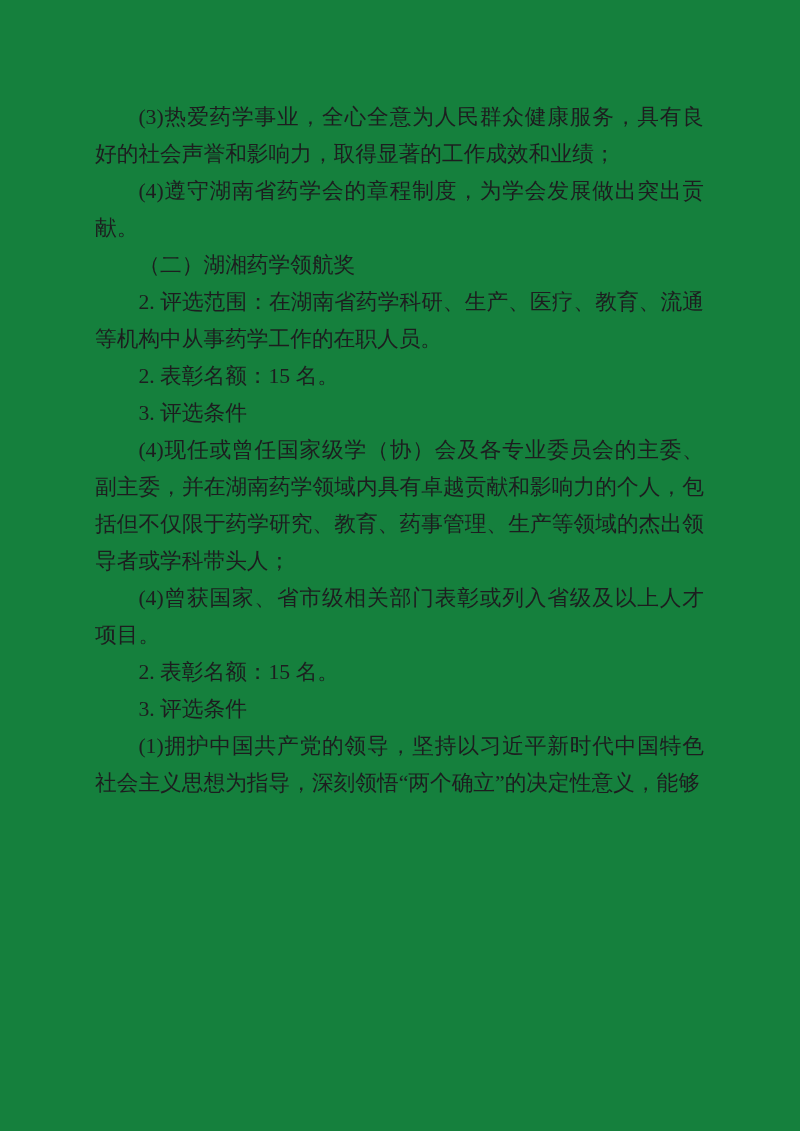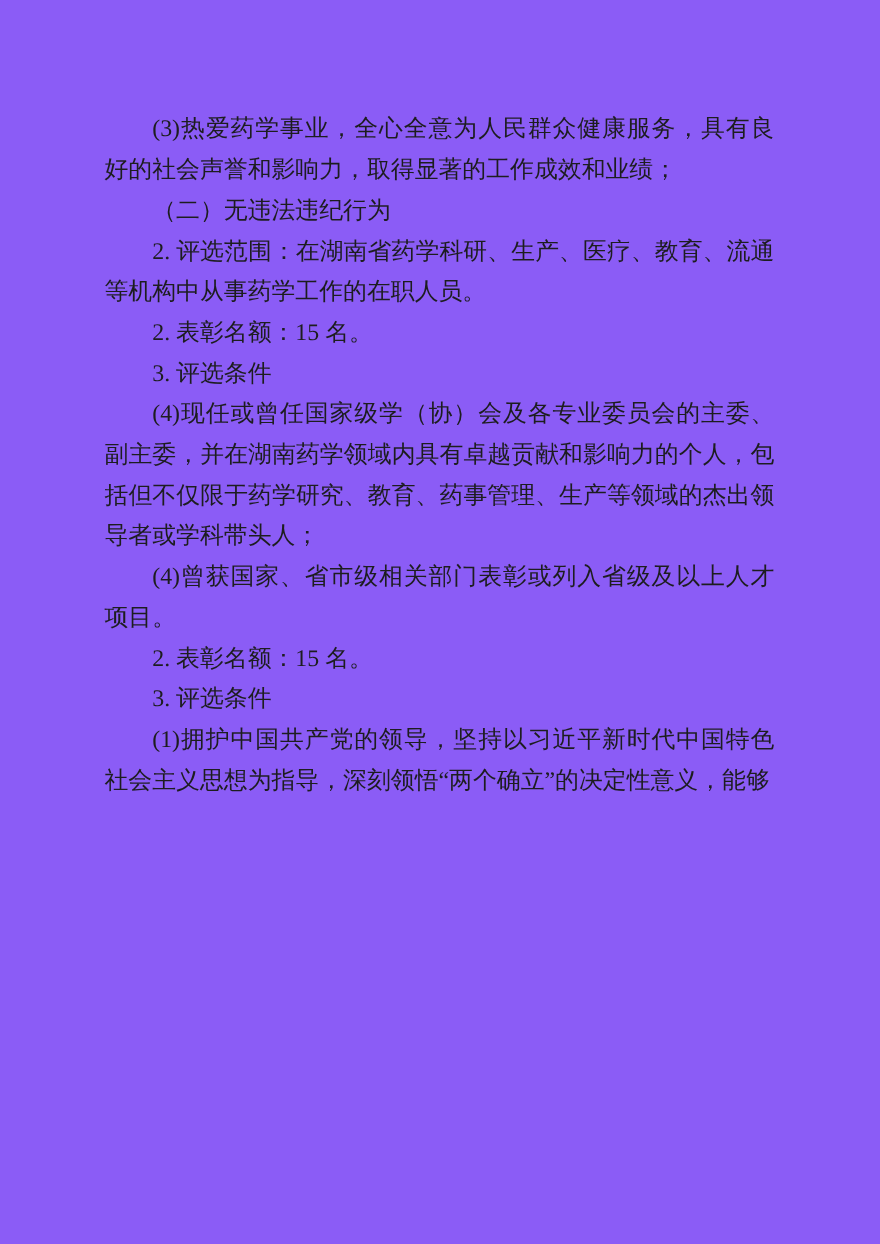--- a/index.html
+++ b/index.html
@@ -12,21 +12,21 @@
     background: #ffffff;
     overflow: hidden;
     position: relative;
   }
   .page {
     position: absolute;
     left: 0;
     top: 0;
     width: 800px;
     height: 1131px;
-    background: #8b5cf6;
+    background: #15803d;
   }
   .doc-body {
     position: absolute;
     left: 95px;
     top: 99px;
     width: 609px;
   }
   .doc-body p {
     margin: 0;
     padding: 0;
@@ -40,21 +40,22 @@
     word-break: break-all;
     overflow-wrap: break-word;
   }
 </style>
 </head>
 <body>
 
 <div class="page">
   <div class="doc-body">
     <p>(3)热爱药学事业，全心全意为人民群众健康服务，具有良好的社会声誉和影响力，取得显著的工作成效和业绩；</p>
-    <p>（二）无违法违纪行为</p>
+    <p>(4)遵守湖南省药学会的章程制度，为学会发展做出突出贡献。</p>
+    <p>（二）湖湘药学领航奖</p>
     <p>2. 评选范围：在湖南省药学科研、生产、医疗、教育、流通等机构中从事药学工作的在职人员。</p>
     <p>2. 表彰名额：15 名。</p>
     <p>3. 评选条件</p>
     <p>(4)现任或曾任国家级学（协）会及各专业委员会的主委、副主委，并在湖南药学领域内具有卓越贡献和影响力的个人，包括但不仅限于药学研究、教育、药事管理、生产等领域的杰出领导者或学科带头人；</p>
     <p>(4)曾获国家、省市级相关部门表彰或列入省级及以上人才项目。</p>
     <p>2. 表彰名额：15 名。</p>
     <p>3. 评选条件</p>
     <p>(1)拥护中国共产党的领导，坚持以习近平新时代中国特色社会主义思想为指导，深刻领悟“两个确立”的决定性意义，能够</p>
   </div>
 </div>

